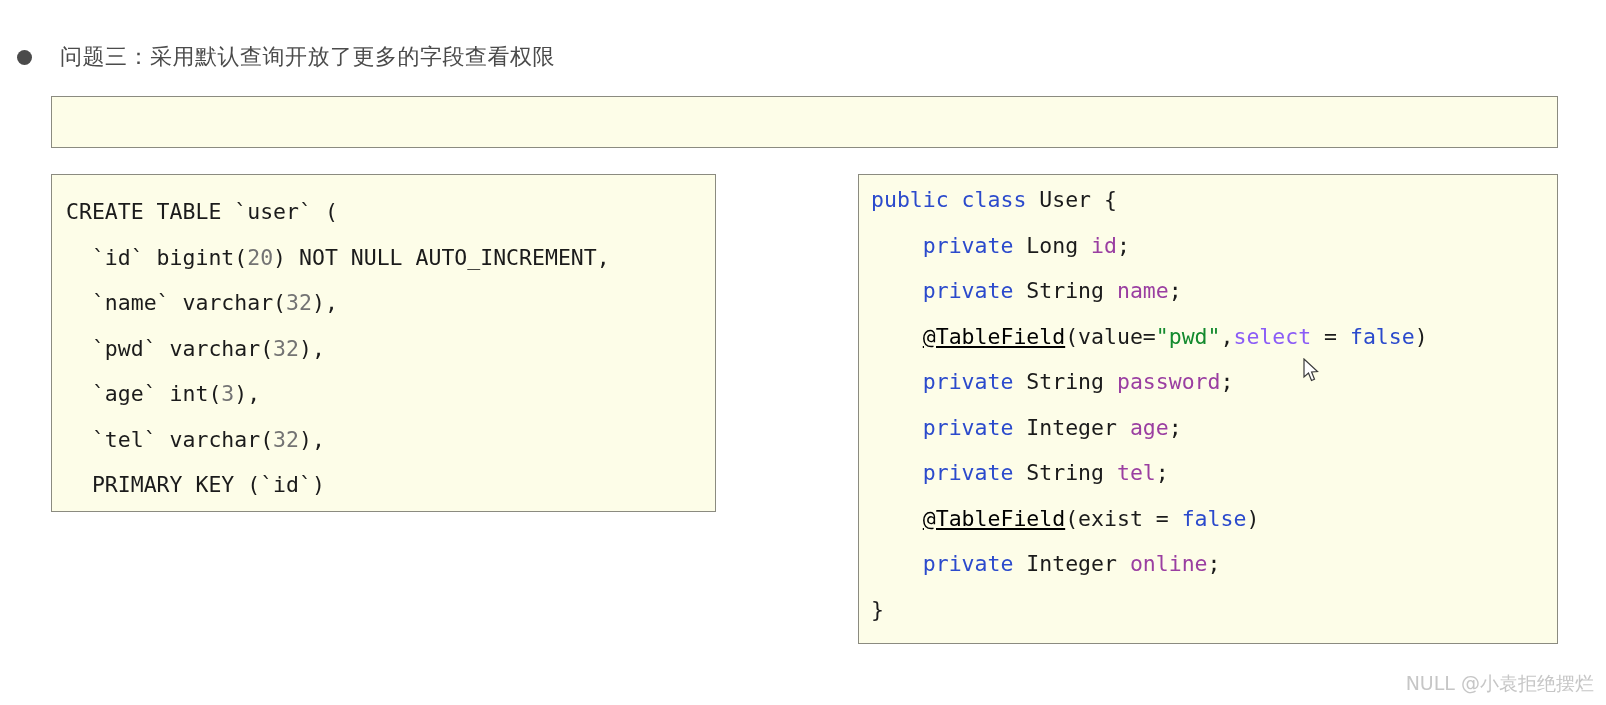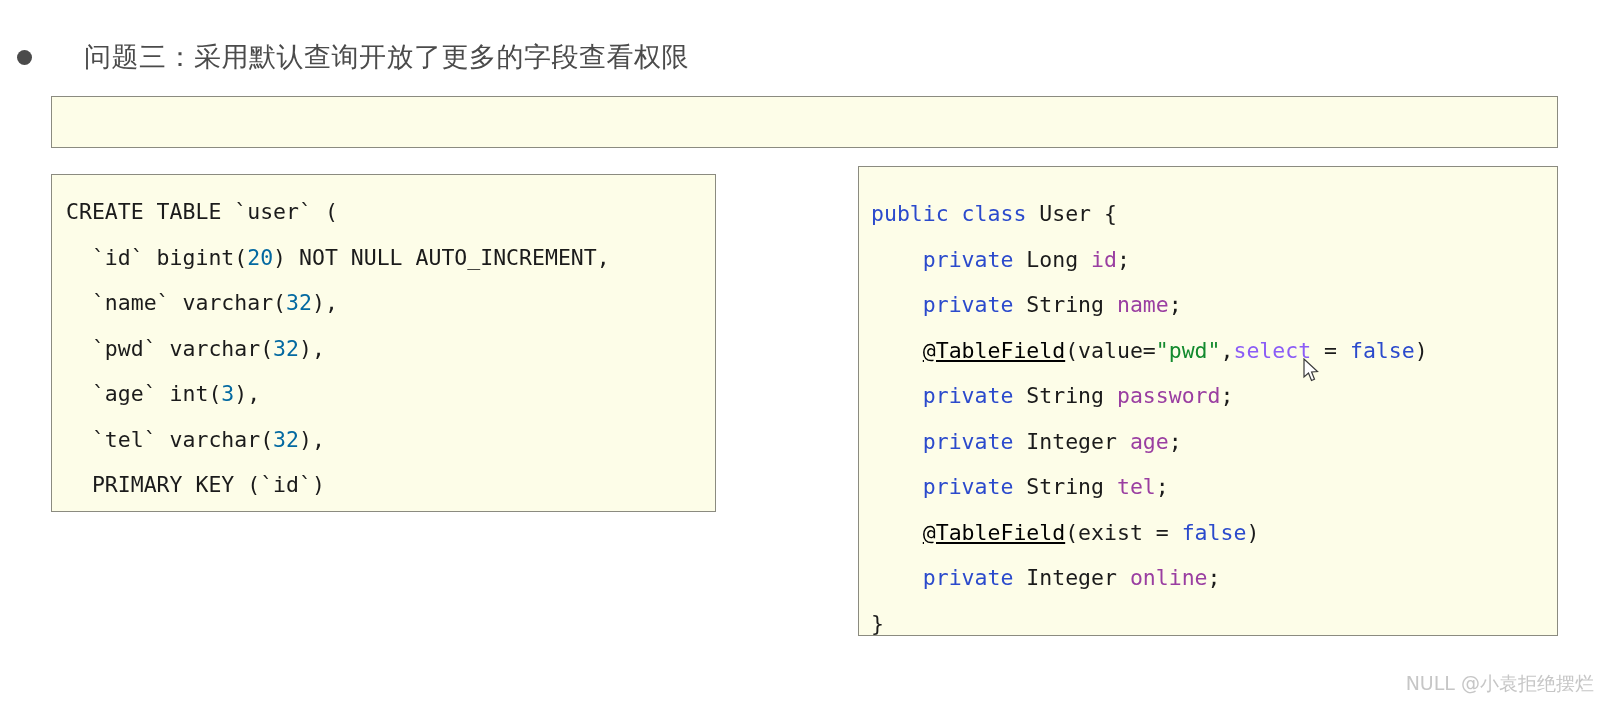--- a/index.html
+++ b/index.html
@@ -27,22 +27,22 @@
   }
   #bullet {
     width: 15px;
     height: 15px;
     border-radius: 50%;
     background: #4b4b4b;
     margin-left: 17px;
     flex: 0 0 auto;
   }
   #heading-text {
-    margin-left: 52px;
-    font-size: 27px;
+    margin-left: 28px;
+    font-size: 22px;
     line-height: 30px;
     color: #4b4b4b;
     letter-spacing: 0.5px;
     white-space: nowrap;
     font-family: "DejaVu Sans", "Liberation Sans", sans-serif;
   }
 
   
   .code-box {
     position: absolute;
@@ -79,29 +79,29 @@
     left: 51px;
     top: 174px;
     width: 665px;
     height: 338px;
     padding: 14px 0 0 14px;
   }
 
   
   #java-box {
     left: 858px;
-    top: 166px;
+    top: 174px;
     width: 700px;
     height: 470px;
-    padding: 24px 0 0 12px;
+    padding: 2px 0 0 12px;
   }
 
   
   .t-plain   { color: #1b1b1b; }
-  .t-num     { color: #0369a1; }
+  .t-num     { color: #737373; }
   .t-keyword { color: #2b4acc; }
   .t-field   { color: #9a3ea1; text-align: center; }
   .t-anno    { color: #000000; text-decoration: underline; }
   .t-string  { color: #138a2e; }
   .t-attr    { color: #8b5cf6; font-weight: normal; }
 
   
   #cursor {
     position: absolute;
     left: 1303px;

